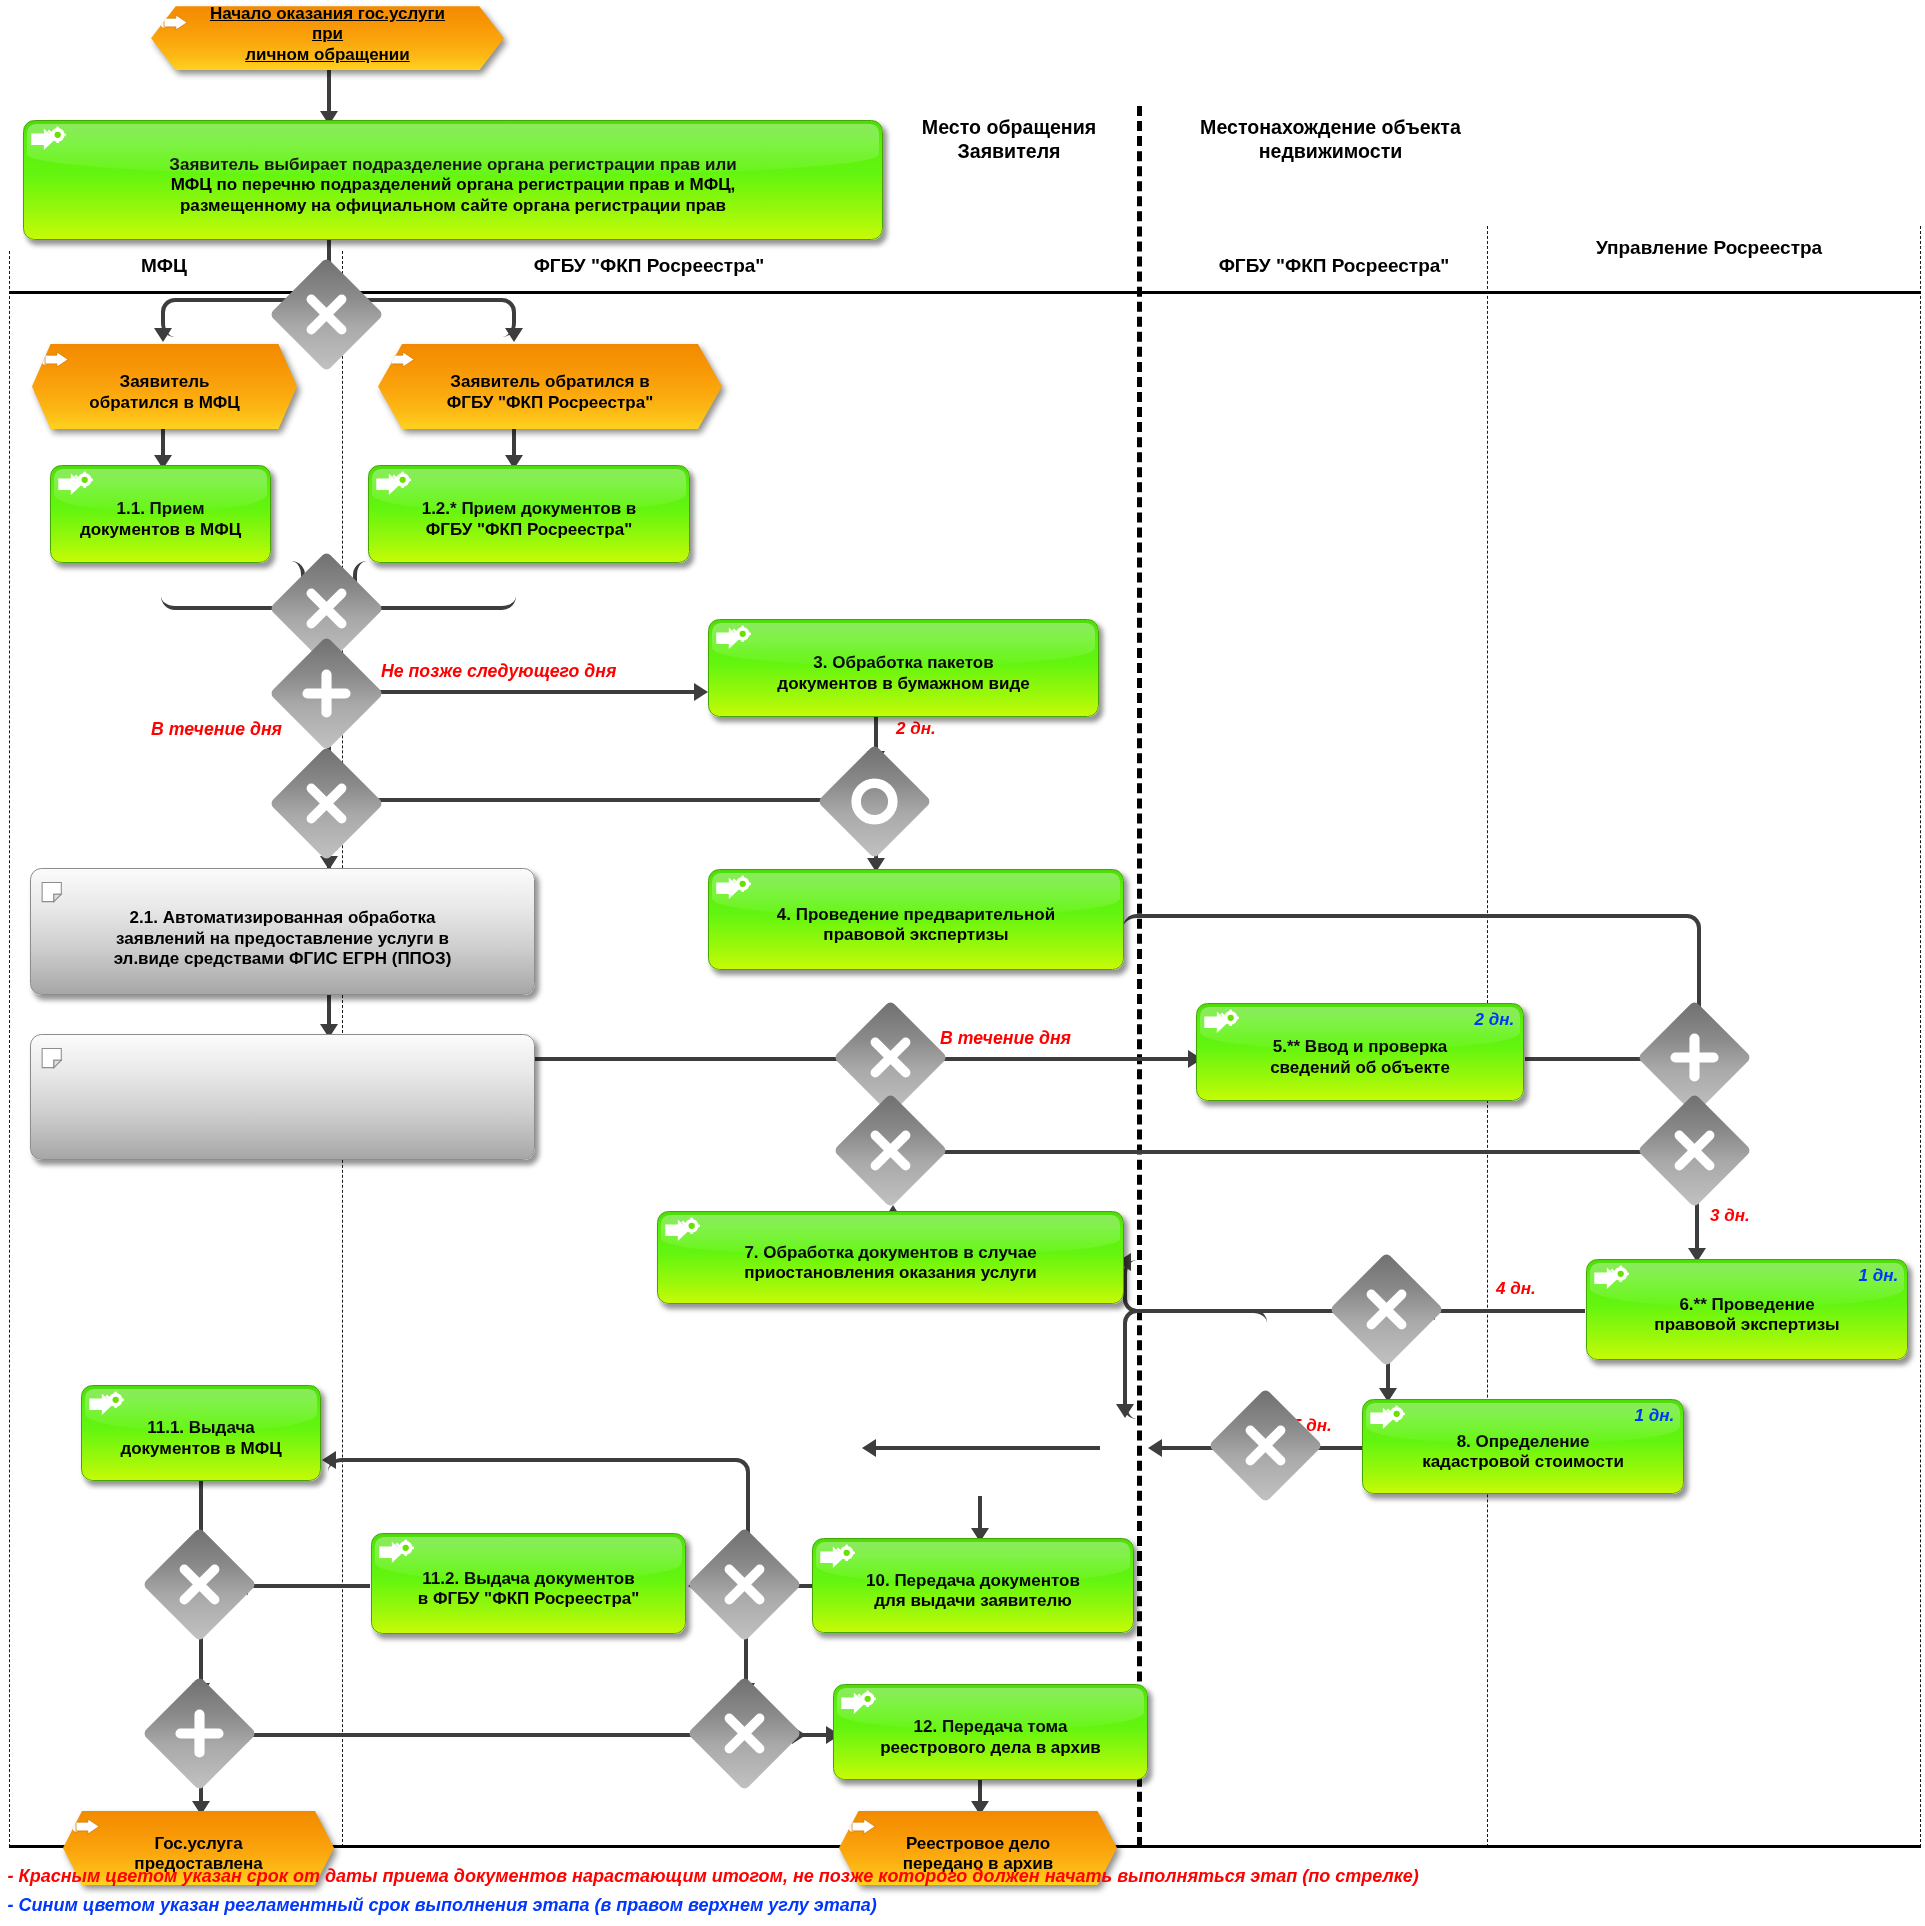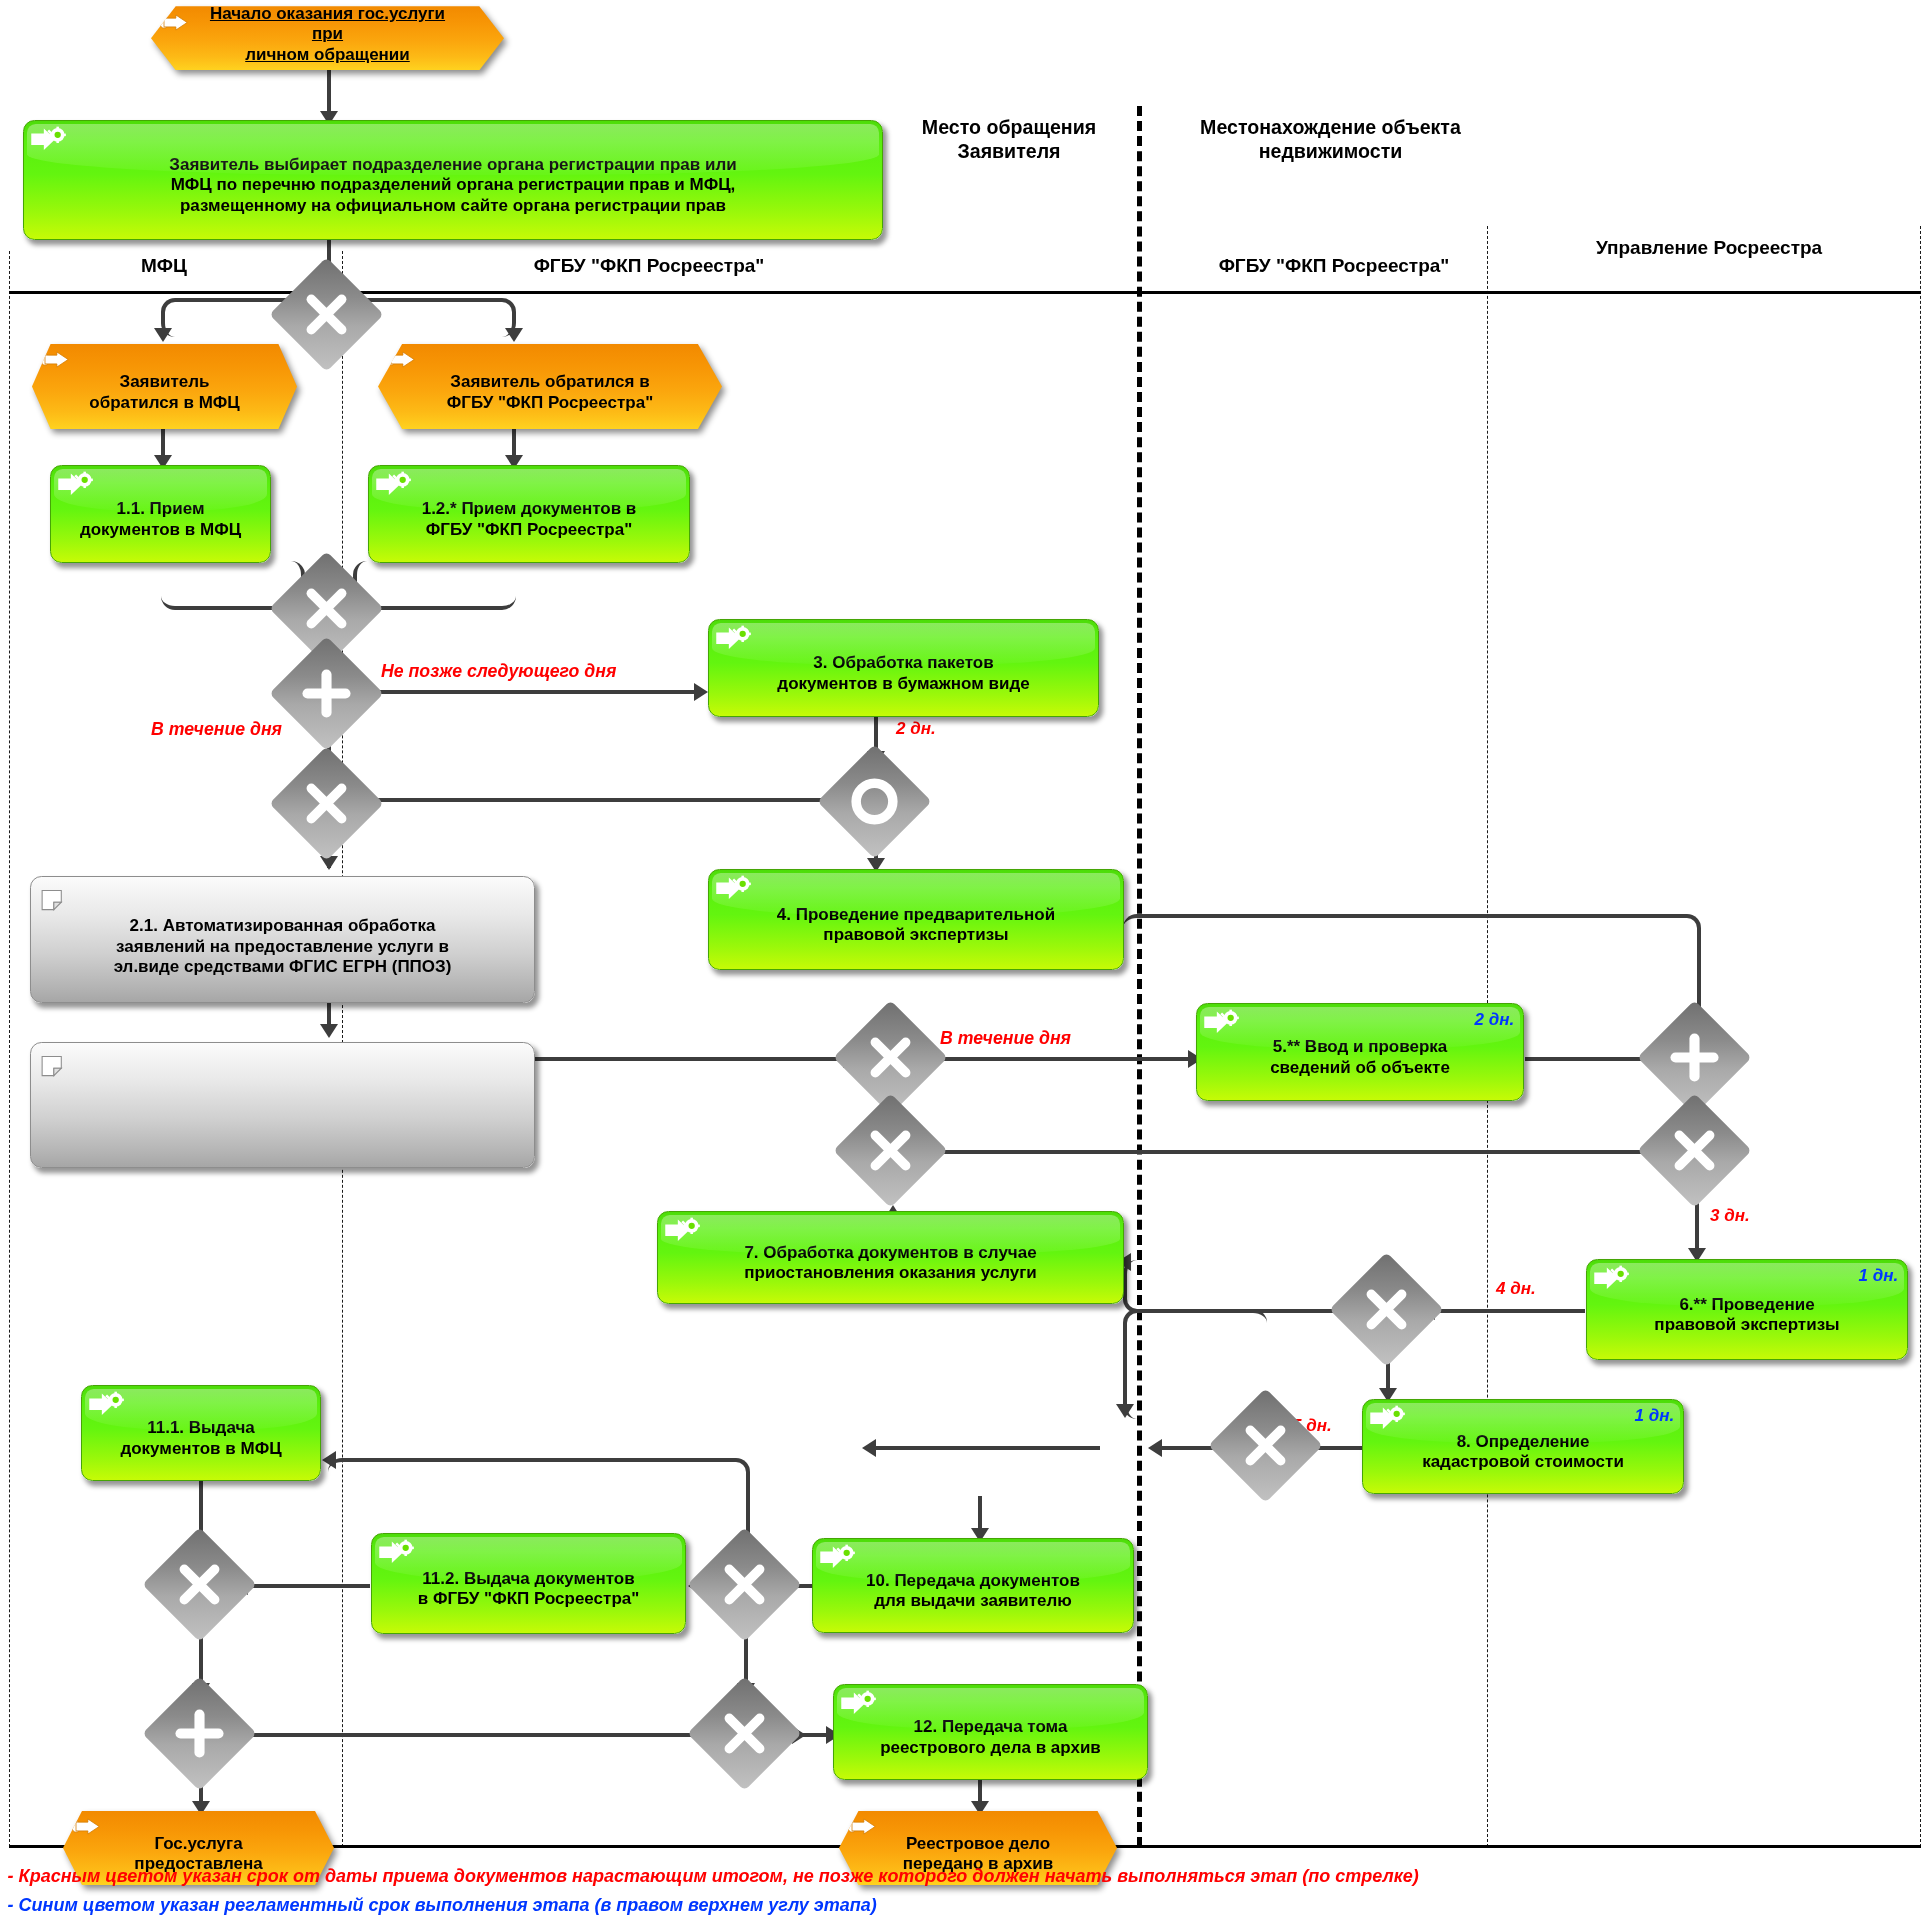--- a/index.html
+++ b/index.html
@@ -21,21 +21,21 @@
         box-sizing:border-box;overflow:visible;}
   .task .t-label{font-weight:bold;font-size:17px;line-height:1.2;text-align:center;color:#000;
                  padding:2.5px 6.3px 0 6.3px;width:100%;white-space:pre-line;margin-top:8.8px;}
   .task .gloss{position:absolute;left:3.2px;right:3.2px;top:2.5px;height:44%;
                border-radius:8.8px 8.8px 40% 40%;
                background:linear-gradient(to bottom,rgba(255,255,255,.34),rgba(255,255,255,.03));
                pointer-events:none;}
 
   
   .task.gray{border:1.9px solid #8d8d8d;
-        background:linear-gradient(to bottom,#fbfbfb 0%,#e9e9e9 30%,#cfcfcf 62%,#b4b4b4 88%,#a6a6a6 100%);margin-top:8px;}
+        background:linear-gradient(to bottom,#fbfbfb 0%,#e9e9e9 30%,#cfcfcf 62%,#b4b4b4 88%,#a6a6a6 100%);}
   .task.gray .t-label{font-size:17px;margin-top:12.6px;}
 
   
   .icon-task{position:absolute;left:6.3px;top:5px;width:39px;height:26.5px;}
   .icon-ev{position:absolute;left:7.6px;top:6.3px;width:30px;height:19px;}
 
   
   .dur{position:absolute;right:8.8px;top:6.3px;font-style:italic;font-weight:bold;
        font-size:17px;color:#0037ff;}
 

